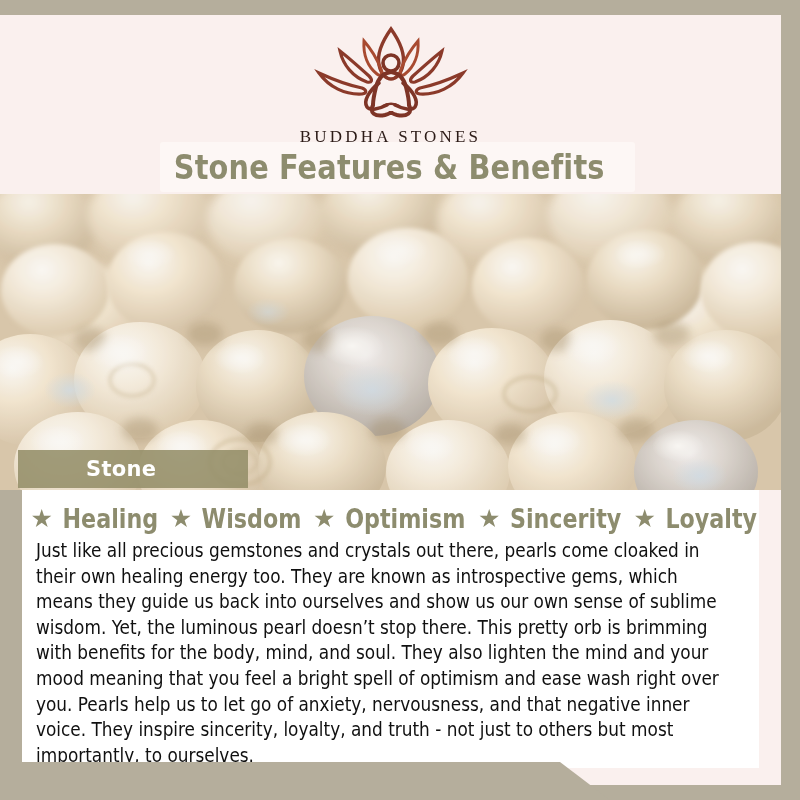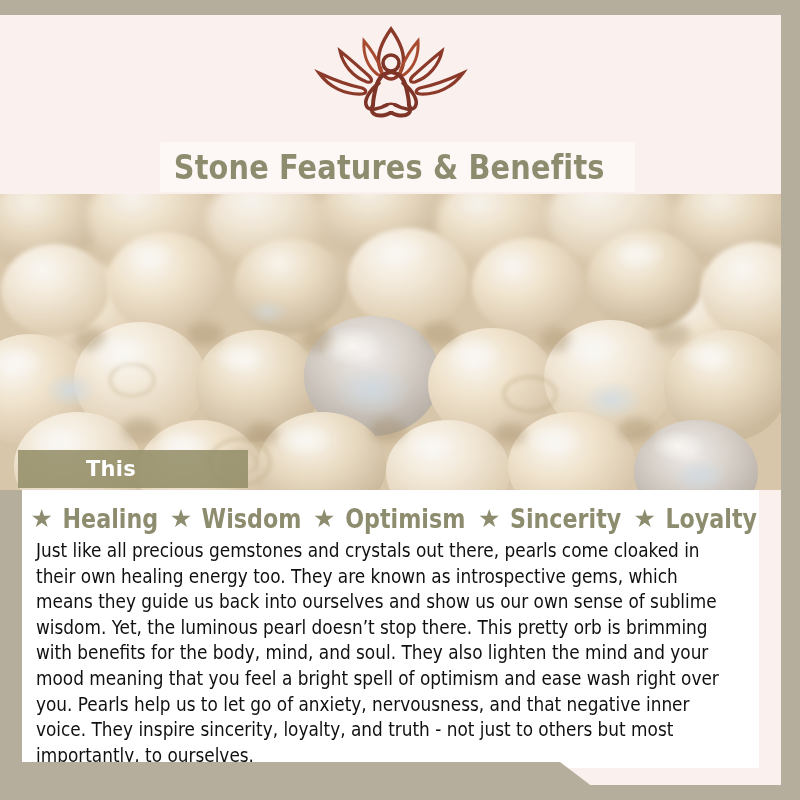--- a/index.html
+++ b/index.html
@@ -97,20 +97,21 @@
           <path d="M66 84 C 62 92, 68 96, 78 94 C 82 93, 84 92, 84 90
                    C 84 92, 86 93, 90 94 C 100 96, 106 92, 102 84" stroke-width="4" stroke="#7e3426"></path>
 
           <path d="M72 62 C 62 70, 56 80, 60 86 C 63 90, 72 88, 80 84" stroke-width="3.6" stroke="#7e3426"></path>
           <path d="M96 62 C 106 70, 112 80, 108 86 C 105 90, 96 88, 88 84" stroke-width="3.6" stroke="#7e3426"></path>
 
           <path d="M76 85 C 80 82, 88 82, 92 85" stroke-width="2.6" stroke="#7e3426"></path>
         </g>
       </svg>
     </div>
+    <div id="brand">BUDDHA STONES</div>
   </div>
 
   <div id="title-banner">
     <span id="title-text">Stone Features &amp; Benefits</span>
   </div>
 
   <div id="photo">
     <svg viewBox="0 0 781 296" preserveAspectRatio="xMidYMid slice" aria-hidden="true">
       <defs>
         <radialGradient id="p1" cx="36%" cy="30%" r="72%">
@@ -237,21 +238,21 @@
         <ellipse cx="700" cy="282" rx="28" ry="18" fill="url(#irid)"></ellipse>
         <ellipse cx="268" cy="118" rx="22" ry="14" fill="url(#irid)" opacity="0.7"></ellipse>
       </g>
 
       <rect width="781" height="296" fill="#c9b48e" opacity="0.10"></rect>
     </svg>
 
   </div>
 
   <div id="pearl-tag">
-    <span id="pearl-tag-label">This</span>
+    <span id="pearl-tag-label">Stone</span>
   </div>
 
   <div id="edge-left-low"></div>
 
   <div id="content">
 
     <div id="keywords">
       <span class="kw-star">★</span>
       <span class="kw-word">Healing</span>
       <span class="kw-star">★</span>

